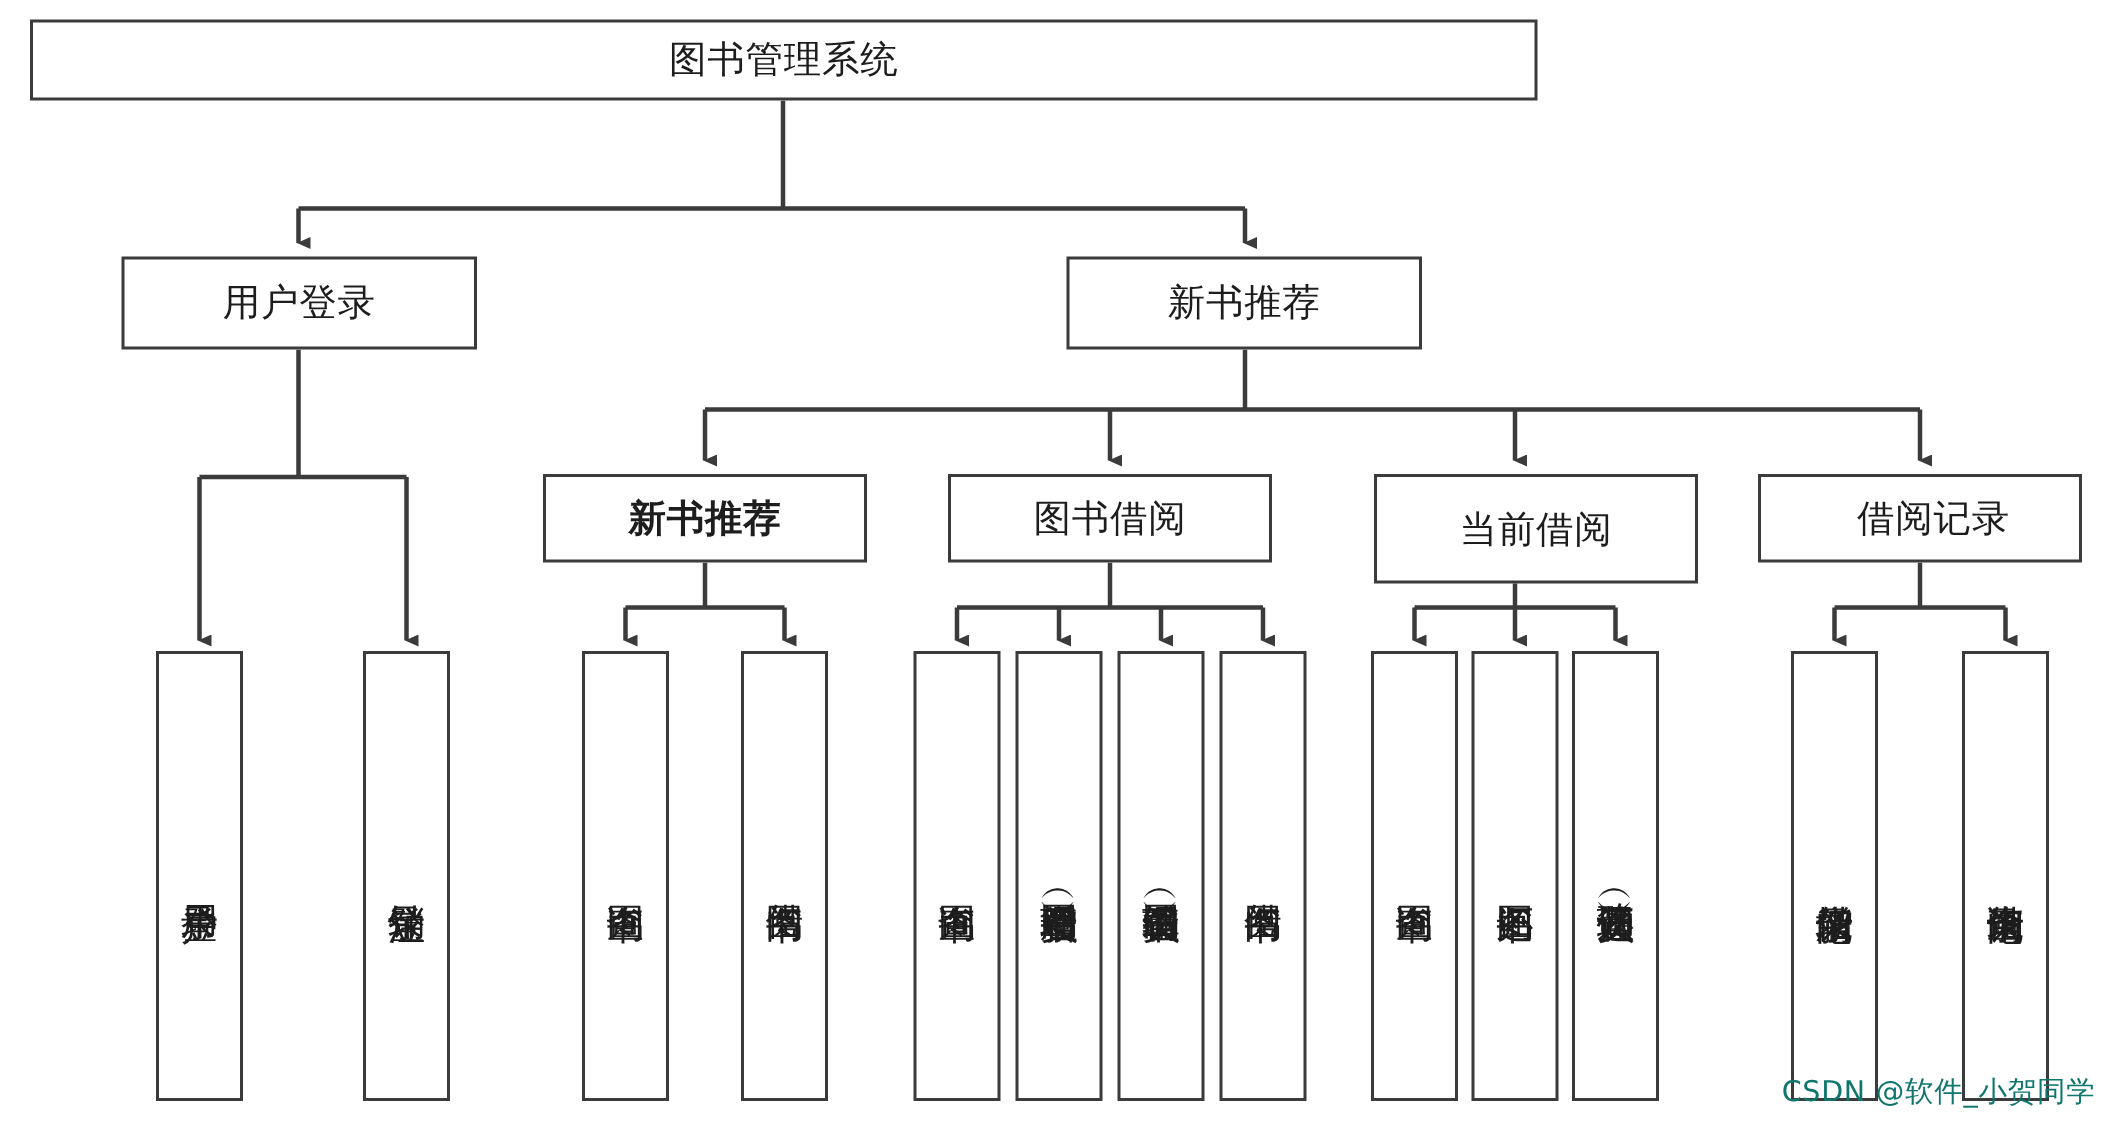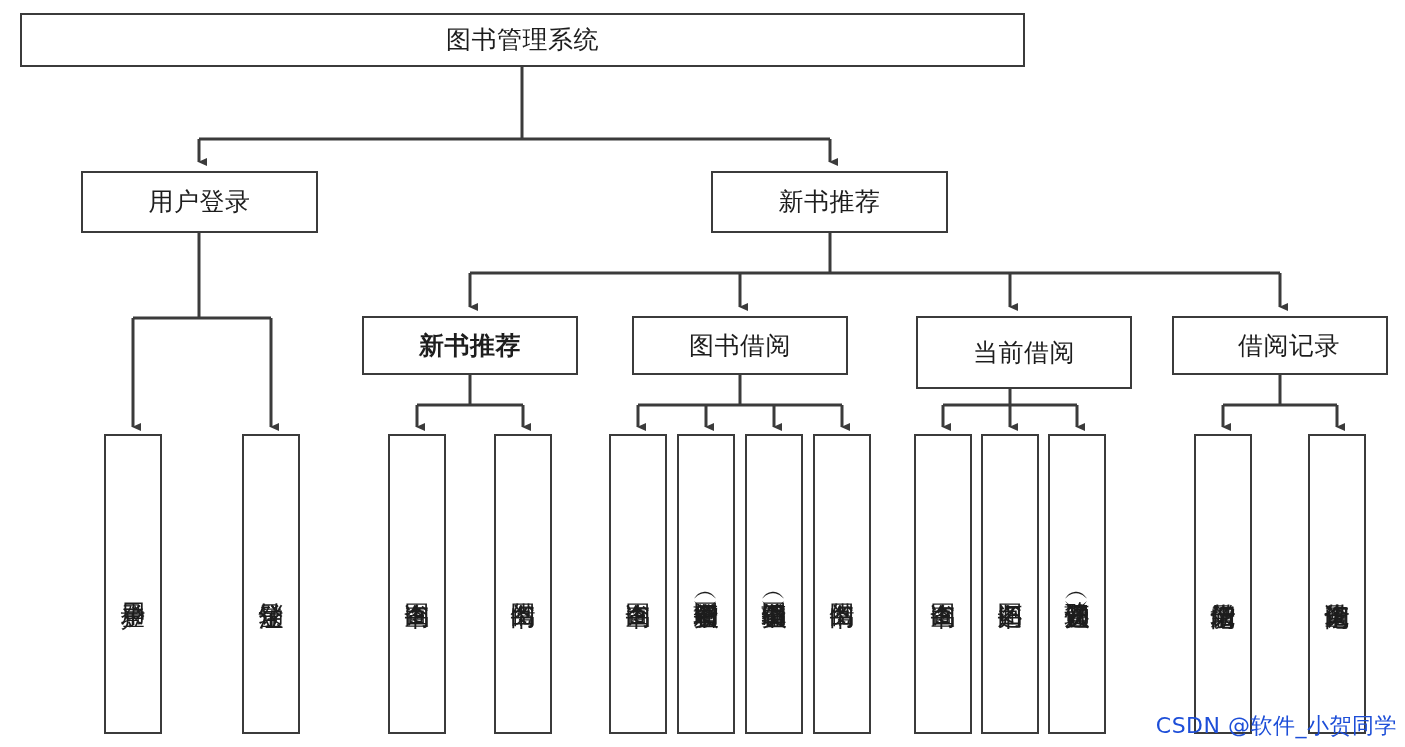--- a/index.html
+++ b/index.html
@@ -55,22 +55,22 @@
     text-align: center;
   }
   .node .htext {
     display: block;
     white-space: nowrap;
   }
   #watermark {
     position: absolute;
     right: 8px;
     bottom: 6px;
-    font-size: 22px;
-    color: #1d4ed8;
+    font-size: 19px;
+    color: #0f766e;
     letter-spacing: 0.5px;
     white-space: nowrap;
     pointer-events: none;
   }
 </style>
 </head>
 <body>
 
 <div id="diagram-root">
 

